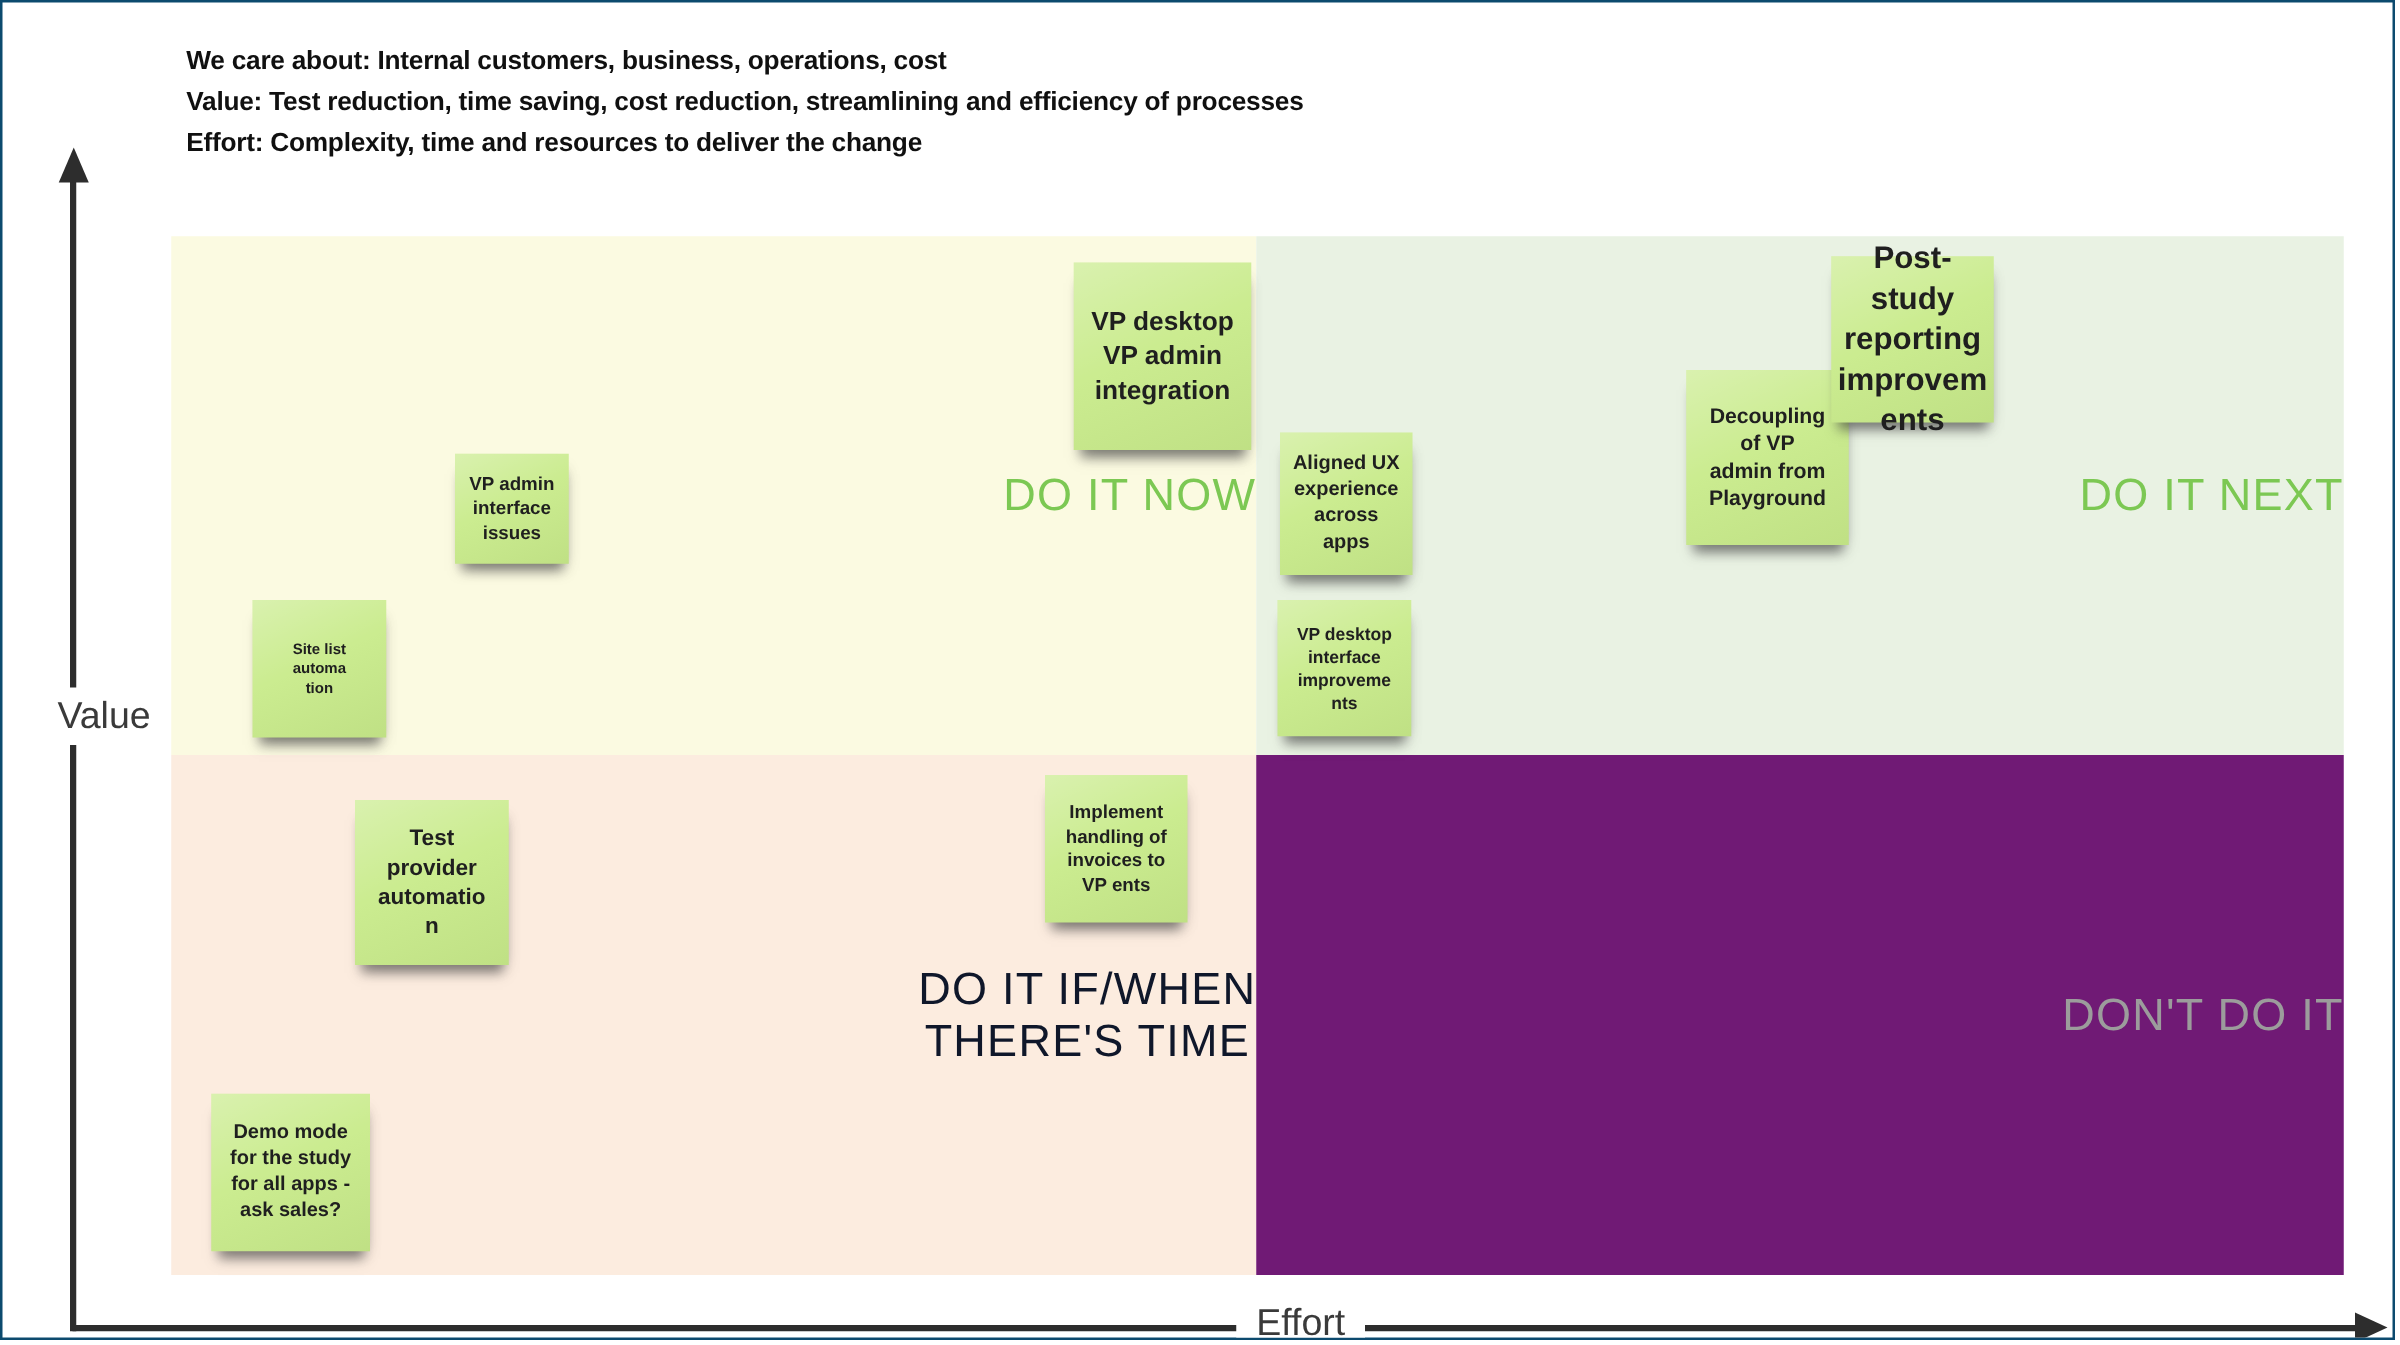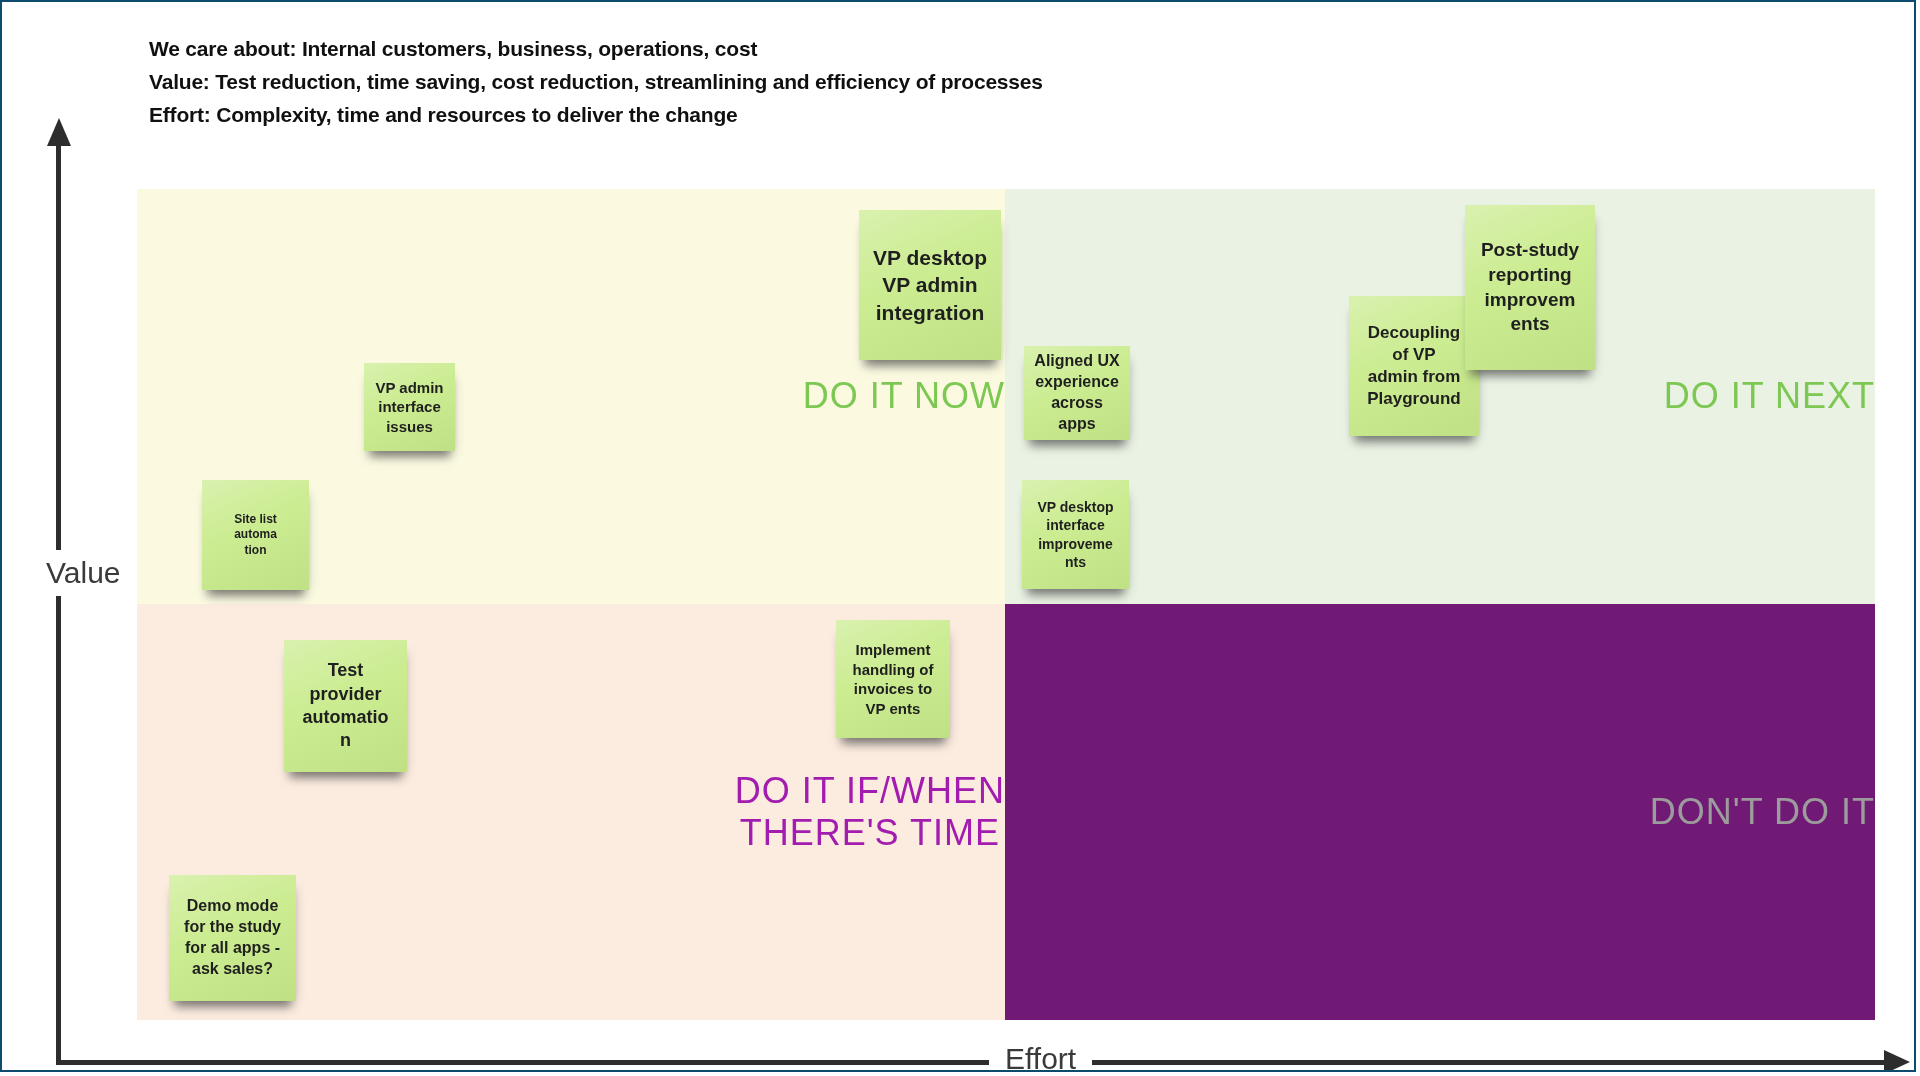--- a/index.html
+++ b/index.html
@@ -86,50 +86,50 @@
   <div id="value-label" class="axis-label">Value</div>
   <div id="effort-label" class="axis-label">Effort</div>
 
   <div id="q-do-it-now" class="quadrant" style="background-color: rgb(251, 250, 225);">
     <span class="quadrant-label" style="color: rgb(124, 200, 83);">DO IT NOW</span>
   </div>
   <div id="q-do-it-next" class="quadrant" style="background-color: rgb(233, 242, 227);">
     <span class="quadrant-label" style="color: rgb(124, 200, 83);">DO IT NEXT</span>
   </div>
   <div id="q-do-it-if-when" class="quadrant" style="background-color: rgb(252, 236, 223);">
-    <span class="quadrant-label" style="color: #a21caf;">DO IT IF/WHEN
+    <span class="quadrant-label" style="color: #0f172a;">DO IT IF/WHEN
 THERE'S TIME</span>
   </div>
   <div id="q-dont-do-it" class="quadrant" style="background-color: #701a75;">
     <span class="quadrant-label" style="color: rgb(156, 156, 156);">DON'T DO IT</span>
   </div>
 
   <div id="notes-layer">
       <div class="note" style="left: 857px; top: 208px; width: 142px; height: 150px; font-size: 21px; background-color: rgb(203, 236, 144); color: rgb(31, 31, 31);">VP desktop
 VP admin
 integration</div>
       <div class="note" style="left: 362px; top: 361px; width: 91px; height: 88px; font-size: 15px; background-color: rgb(203, 236, 144); color: rgb(31, 31, 31);">VP admin
 interface
 issues</div>
       <div class="note" style="left: 200px; top: 478px; width: 107px; height: 110px; font-size: 12px; background-color: rgb(203, 236, 144); color: rgb(31, 31, 31);">Site list
 automa
 tion</div>
-      <div class="note" style="left: 1022px; top: 344px; width: 106px; height: 94px; font-size: 16px; background-color: rgb(203, 236, 144); color: rgb(31, 31, 31);">Aligned UX
+      <div class="note" style="left: 1022px; top: 344px; width: 106px; height: 114px; font-size: 16px; background-color: rgb(203, 236, 144); color: rgb(31, 31, 31);">Aligned UX
 experience
 across
 apps</div>
       <div class="note" style="left: 1020px; top: 478px; width: 107px; height: 109px; font-size: 14px; background-color: rgb(203, 236, 144); color: rgb(31, 31, 31);">VP desktop
 interface
 improveme
 nts</div>
       <div class="note" style="left: 1347px; top: 294px; width: 130px; height: 140px; font-size: 17px; background-color: rgb(203, 236, 144); color: rgb(31, 31, 31);">Decoupling
 of VP
 admin from
 Playground</div>
-      <div class="note" style="left: 1463px; top: 203px; width: 130px; height: 165px; font-size: 19px; background-color: rgb(203, 236, 144); color: rgb(31, 31, 31);">Post-study
+      <div class="note" style="left: 1463px; top: 203px; width: 130px; height: 133px; font-size: 25px; background-color: rgb(203, 236, 144); color: rgb(31, 31, 31);">Post-study
 reporting
 improvem
 ents</div>
       <div class="note" style="left: 282px; top: 638px; width: 123px; height: 132px; font-size: 18px; background-color: rgb(203, 236, 144); color: rgb(31, 31, 31);">Test
 provider
 automatio
 n</div>
       <div class="note" style="left: 834px; top: 618px; width: 114px; height: 118px; font-size: 15px; background-color: rgb(203, 236, 144); color: rgb(31, 31, 31);">Implement
 handling of
 invoices to

